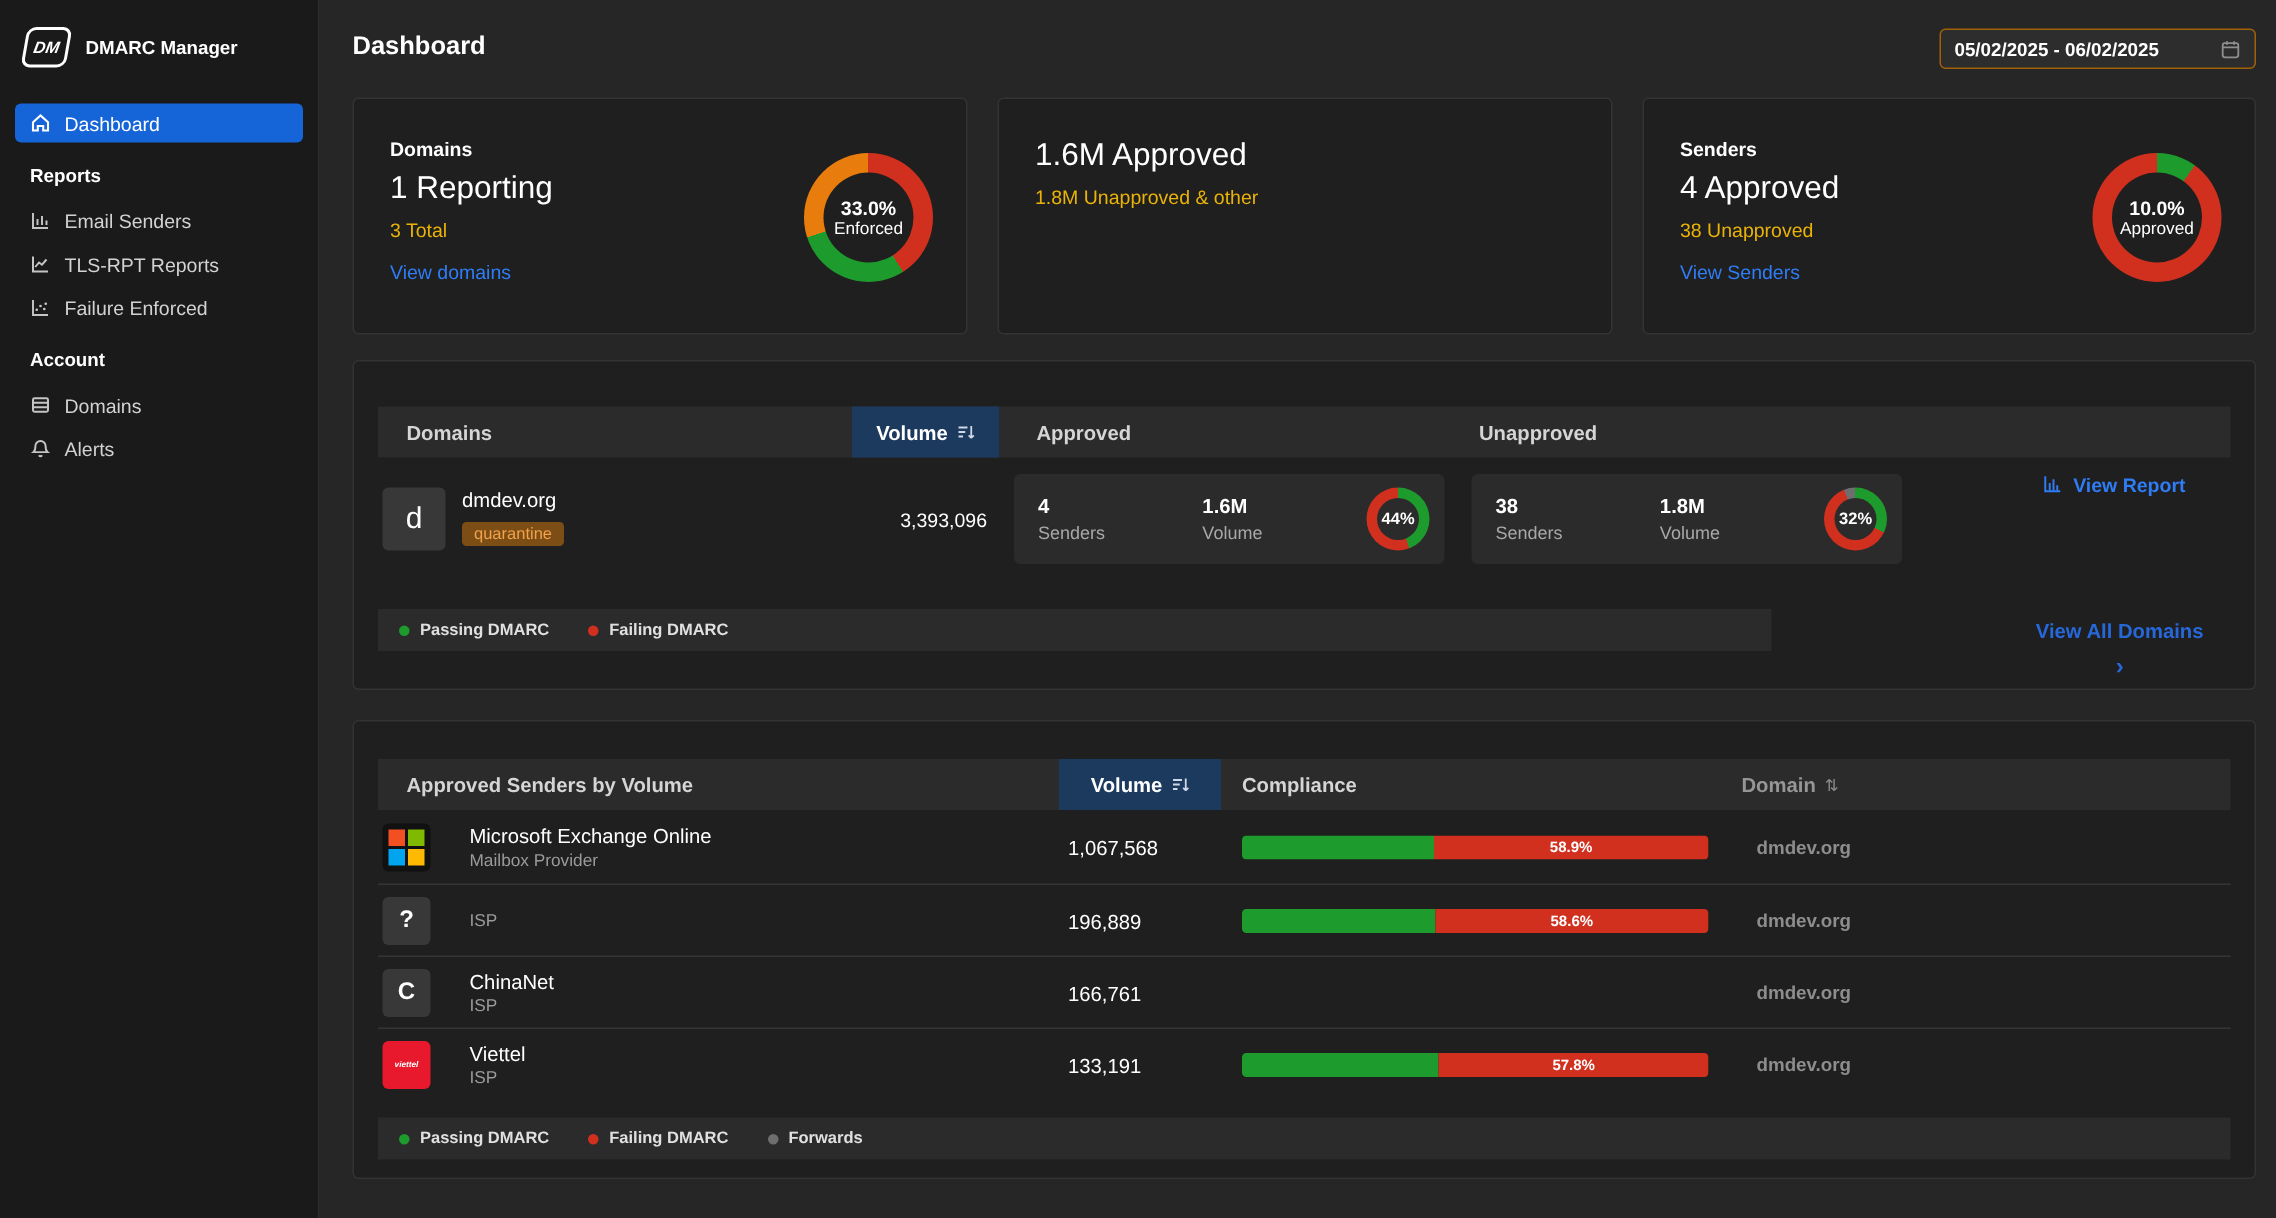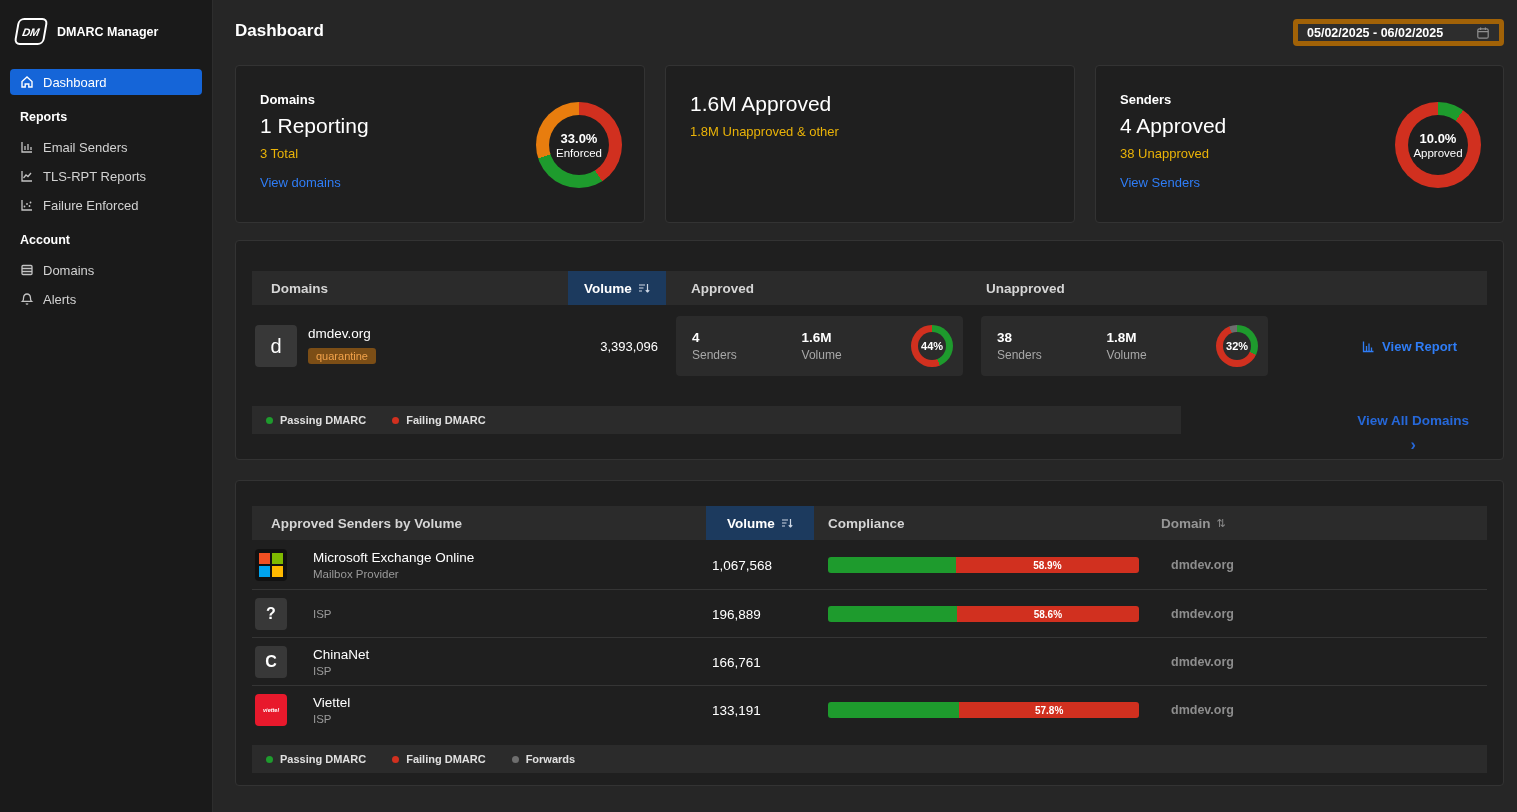--- a/index.html
+++ b/index.html
@@ -19,21 +19,21 @@
   .app-name { font-weight:bold; font-size:12.5px; }
   .nav-item { display:flex; align-items:center; gap:9px; height:26px; padding:0 10px;
     border-radius:4px; font-size:13px; color:#d2d2d2; margin-bottom:3px; cursor:pointer; }
   .nav-item svg { flex:none; stroke:#c4c4c4; }
   .nav-item.active { background:#1565d8; color:#fff; }
   .nav-item.active svg { stroke:#fff; }
   .nav-section { font-weight:bold; font-size:12.5px; color:#fff; margin:15px 10px 10px; }
   
   .page-title { position:absolute; left:235px; top:21px; font-size:17px; font-weight:bold; }
   .date-picker { position:absolute; left:1293px; top:19px; width:211px; height:27px;
-    background:#2d2d2d; border:5px solid #a16207; border-radius:4px;
+    background:#2d2d2d; border:1px solid #a16207; border-radius:4px;
     display:flex; align-items:center; justify-content:space-between; padding:0 9px;
     font-size:12.5px; font-weight:bold; cursor:pointer; }
   
   .card { position:absolute; top:65px; height:158px; background:#1f1f1f;
     border:1px solid #333; border-radius:4px; padding:26px 24px; }
   .card-title { font-size:13px; font-weight:bold; margin-bottom:7px; }
   .card-value { font-size:21px; margin-bottom:8px; }
   .card-sub { font-size:13px; color:#eab308; margin-bottom:12px; }
   .card-link { font-size:13px; color:#2f7df6; cursor:pointer; }
   .donut { position:absolute; border-radius:50%; }
@@ -72,21 +72,21 @@
   .stat-group { position:absolute; top:0; height:60px; width:287px;
     background:#2b2b2b; border-radius:4px; display:flex; align-items:center;
     padding:0 10px 0 16px; }
   .stat { width:110px; }
   .stat-v { font-size:13.5px; font-weight:bold; margin-bottom:3px; }
   .stat-l { font-size:12px; color:#a8a8a8; }
   .donut-sm { position:relative; width:42px; height:42px; margin-left:auto; }
   .donut-sm .donut-hole { inset:7px; background:#2b2b2b; }
   .donut-sm .dlabel { font-size:11px; }
   .view-report { position:absolute; right:30px; top:0; bottom:0; display:flex;
-    align-items:center; gap:7px; color:#2f7df6; font-size:13px; font-weight:bold; cursor:pointer; }
+    gap:7px; color:#2f7df6; font-size:13px; font-weight:bold; cursor:pointer; }
   .legend-bar { position:absolute; left:16px; height:28px; background:#2b2b2b;
     display:flex; align-items:center; gap:26px; padding:0 14px; }
   .legend-item { display:flex; align-items:center; gap:7px; font-size:11px;
     font-weight:bold; color:#e0e0e0; }
   .dot { width:7px; height:7px; border-radius:50%; }
   .view-all { position:absolute; right:34px; display:flex; align-items:center; gap:8px;
     color:#2668d9; font-size:13.5px; font-weight:bold; cursor:pointer;flex-direction:column; }
   
   .sr-row { position:absolute; left:16px; right:16px; height:48px; border-top:1px solid #353535; }
   .sr-row.first { border-top:none; }

